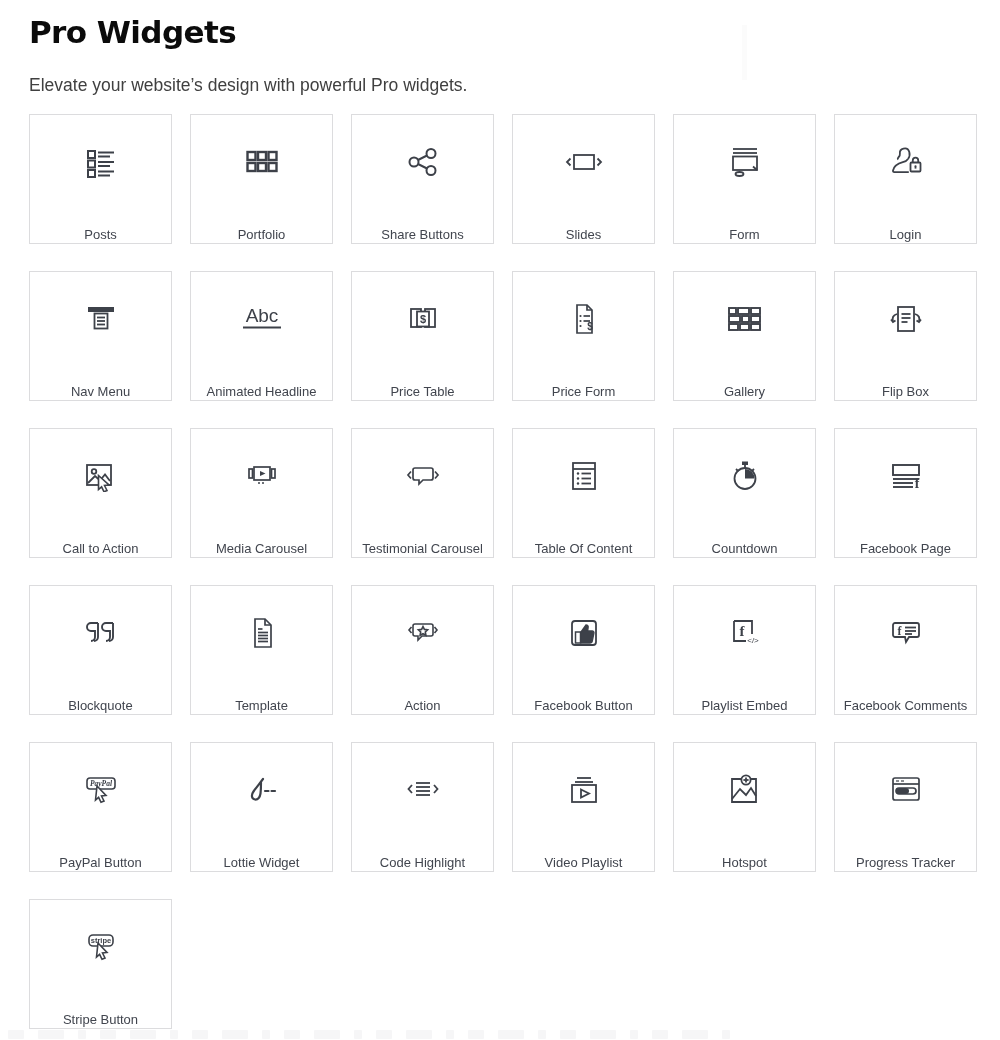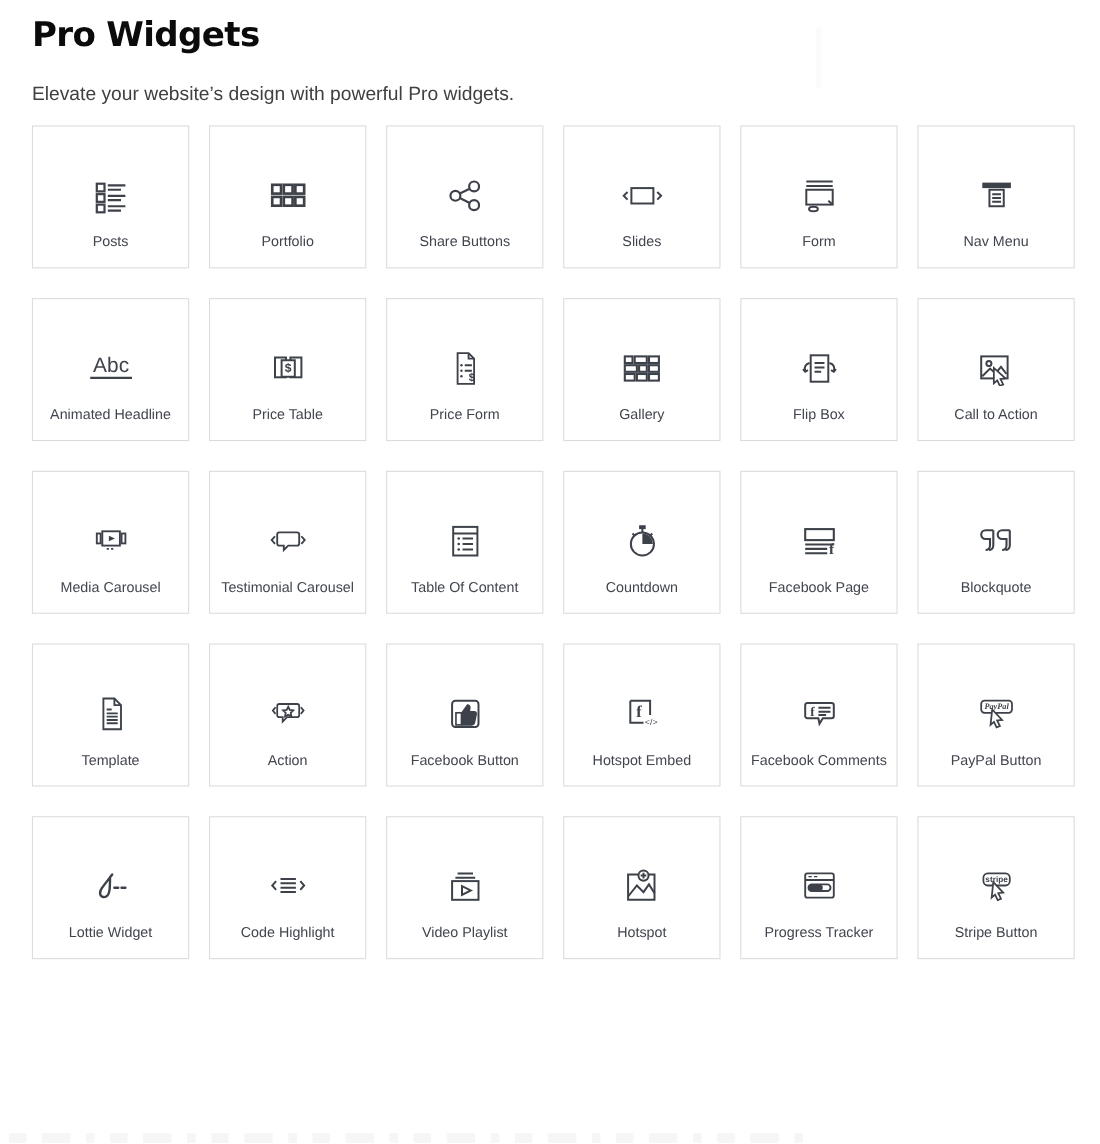--- a/index.html
+++ b/index.html
@@ -36,21 +36,21 @@
   }
 
   .card {
     width: 143px;
     height: 130px;
     border: 1px solid #dcdcde;
     background: #ffffff;
     display: flex;
     flex-direction: column;
     align-items: center;
-    justify-content: center;
+    justify-content: space-between;
     padding-top: 27px;
   }
   .icon-wrap {
     height: 40px;
     display: flex;
     align-items: center;
     justify-content: center;
   }
   .icon-wrap svg { display: block; }
   .card-label {
@@ -156,20 +156,33 @@
           <line x1="6" y1="4" x2="30" y2="4"></line>
             <line x1="6" y1="8" x2="30" y2="8"></line>
           <rect x="6" y="11.5" width="24" height="13.5"></rect>
           <line x1="26" y1="21.5" x2="30" y2="25"></line>
           <ellipse cx="12.5" cy="29" rx="4" ry="2"></ellipse>
         </svg>
       </div>
       <div class="card-label">Form</div>
     </div>
 
+    <div class="card">
+      <div class="icon-wrap">
+        <svg width="36" height="34" viewBox="0 0 36 34" fill="none" stroke="#3d4149" stroke-width="1.8">
+          <path d="M20 14c1.5-2 2-4.5 1.3-7C20.5 4.2 18 3 15.5 3.6 13 4.2 11.6 6.3 11.9 8.6c.2 1.6-.3 2.5-1.2 3.4-1 1-1.2 1.8-.6 2.6"></path>
+          <path d="M20 14c-1 1.6-3 2.6-5.2 3.2C10.5 18.4 6 20.6 5 25.5c-.2 1 .3 1.6 1.3 1.6h14.5"></path>
+          <rect x="22.5" y="17.5" width="10" height="9" rx="1"></rect>
+          <path d="M24.8 17.5v-2.2a2.7 2.7 0 0 1 5.4 0v2.2"></path>
+          <circle cx="27.5" cy="21.3" r="1.1" fill="#3d4149" stroke="none"></circle>
+          <line x1="27.5" y1="21.8" x2="27.5" y2="23.6"></line>
+        </svg>
+      </div>
+      <div class="card-label">Login</div>
+    </div>
 
     <div class="card">
       <div class="icon-wrap">
         <svg width="34" height="32" viewBox="0 0 34 32" fill="none" stroke="#3d4149" stroke-width="1.8">
           <rect x="4" y="4" width="26" height="5" fill="#3d4149" stroke="none"></rect>
           <rect x="10.5" y="10.5" width="13" height="15"></rect>
           <line x1="13" y1="14.5" x2="21" y2="14.5"></line>
           <line x1="13" y1="18" x2="21" y2="18"></line>
           <line x1="13" y1="21.5" x2="21" y2="21.5"></line>
         </svg>
@@ -379,21 +392,21 @@
 
     <div class="card">
       <div class="icon-wrap">
         <svg width="36" height="32" viewBox="0 0 36 32" fill="none" stroke="#3d4149" stroke-width="1.8">
           <path d="M7 4h18v13"></path>
             <path d="M7 4v20h12"></path>
           <text x="15" y="19" text-anchor="middle" font-family="Liberation Serif, serif" font-size="15" font-weight="bold" fill="#3d4149" stroke="none">f</text>
           <text x="26" y="26" text-anchor="middle" font-family="Liberation Sans, sans-serif" font-size="8" fill="#3d4149" stroke="none">&lt;/&gt;</text>
         </svg>
       </div>
-      <div class="card-label">Hotspot Embed</div>
+      <div class="card-label">Playlist Embed</div>
     </div>
 
     <div class="card">
       <div class="icon-wrap">
         <svg width="38" height="26" viewBox="0 0 38 26" fill="none" stroke="#3d4149" stroke-width="1.8">
           <path d="M8 3h22a2 2 0 0 1 2 2v10a2 2 0 0 1-2 2h-8l-3 5-1-5H8a2 2 0 0 1-2-2V5a2 2 0 0 1 2-2z"></path>
           <text x="12.5" y="14.5" text-anchor="middle" font-family="Liberation Serif, serif" font-size="12" font-weight="bold" fill="#3d4149" stroke="none">f</text>
           <line x1="18" y1="7.5" x2="29" y2="7.5"></line>
           <line x1="18" y1="11" x2="29" y2="11"></line>
           <line x1="18" y1="14" x2="25" y2="14"></line>

